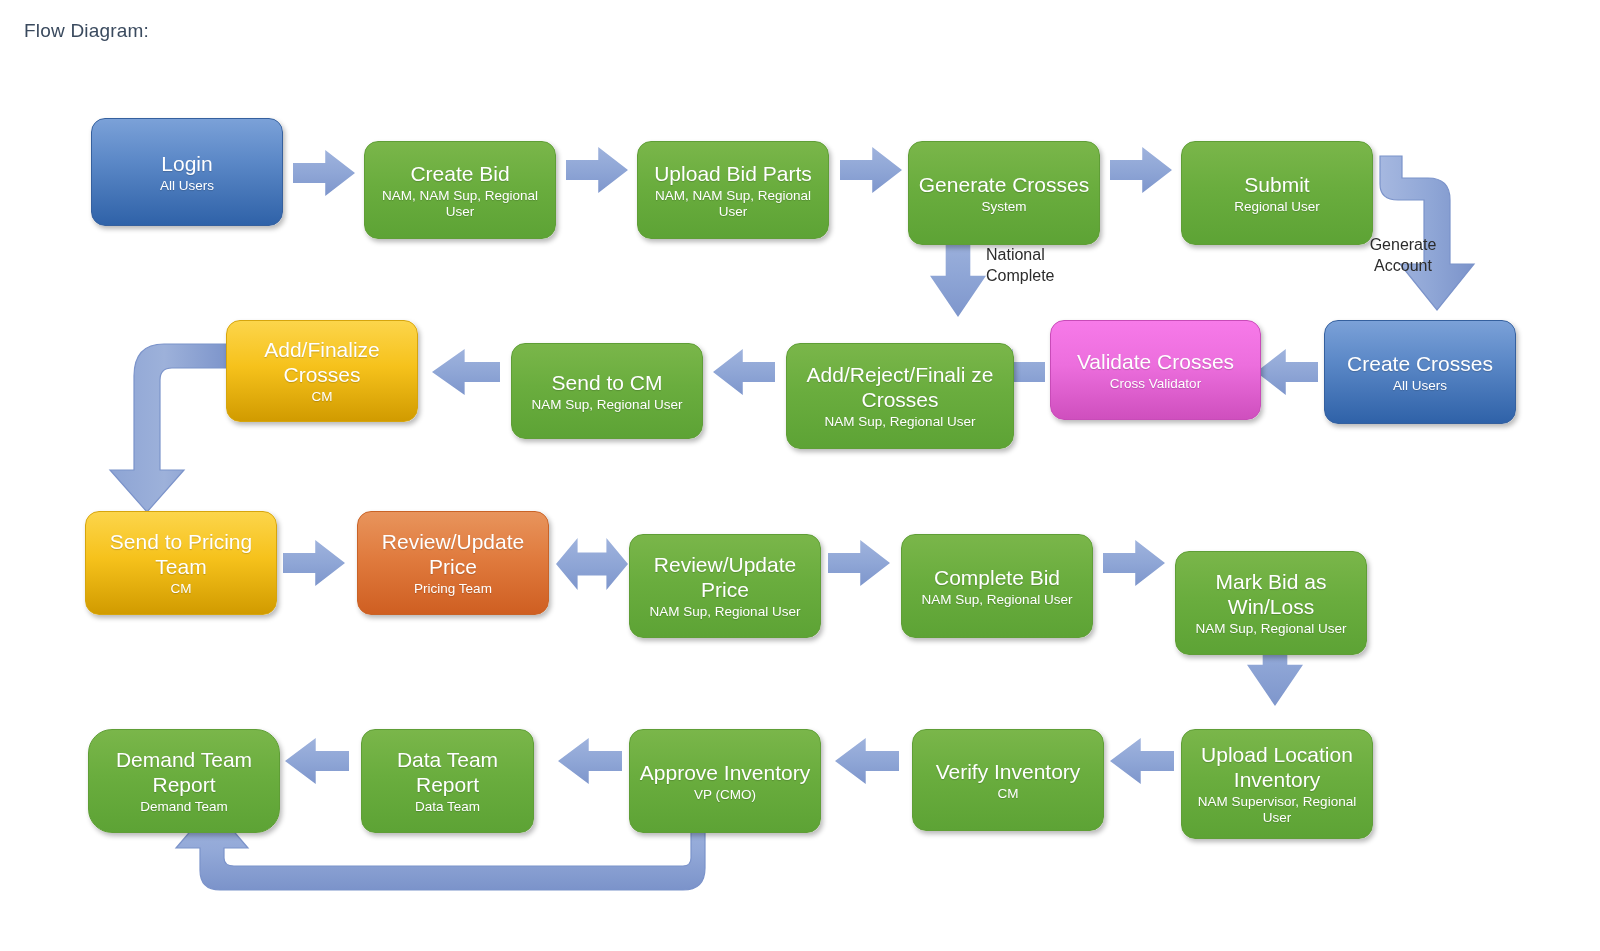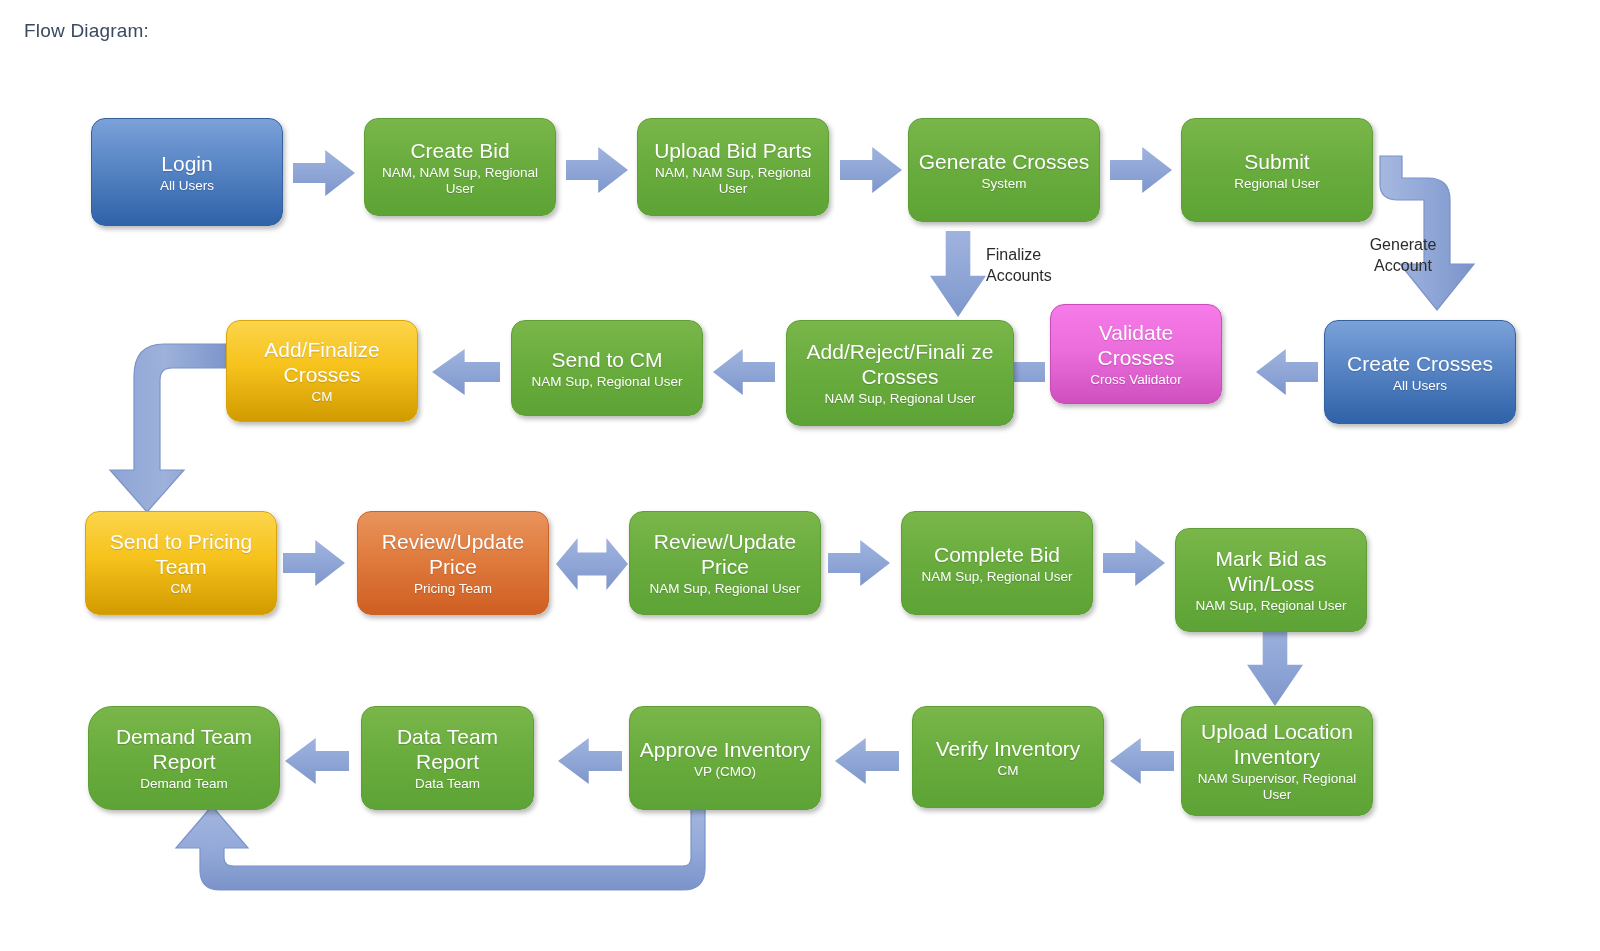--- a/index.html
+++ b/index.html
@@ -56,20 +56,21 @@
     font-size: 13.5px;
     line-height: 16px;
     margin-top: 2px;
     color: #ffffff;
     text-shadow: 0 1px 1px rgba(0,0,0,0.18);
   }
 
   .c-green {
     background: linear-gradient(to bottom, #7ab64a 0%, #6aad3e 45%, #5da335 100%);
     border: 1px solid #5f9e36;
+    margin-top: 23px;
   }
   .c-blue {
     background: linear-gradient(to bottom, #7ba1d8 0%, #5b88c7 40%, #2f62a8 100%);
     border: 1px solid #35609e;
   }
   .c-magenta {
     background: linear-gradient(to bottom, #f47ae8 0%, #e96ada 45%, #d martini 100%);
     background: linear-gradient(to bottom, #f77ae9 0%, #ec6edd 45%, #cf4fbe 100%);
     border: 1px solid #c84bb8;
   }
@@ -141,21 +142,21 @@
   <div class="arrow right" style="left:1110px; top:147px; width:62px; height:46px;"></div>
 
   <div class="node c-green" style="left:1181px; top:118px; width:192px; height:104px;">
     <div class="ttl">Submit</div>
     <div class="sub">Regional User</div>
   </div>
 
   <div class="arrow down" style="left:930px; top:231px; width:56px; height:86px;"></div>
 
   <div class="edge-label" style="left:986px; top:244px; width:110px; text-align:left;">
-    <span>Finalize Accounts</span>
+    <span>National Complete</span>
   </div>
 
   <div class="elbow" style="left:1376px; top:152px; width:120px; height:170px;">
     <svg width="120" height="170" viewBox="0 0 120 170">
       <defs>
         <linearGradient id="gElbowR" x1="0" y1="0" x2="1" y2="0">
           <stop offset="0%" stop-color="#a6b8e0"></stop>
           <stop offset="55%" stop-color="#8fa6d6"></stop>
           <stop offset="100%" stop-color="#7b93ca"></stop>
         </linearGradient>
@@ -181,21 +182,21 @@
     <span>Generate Account</span>
   </div>
 
   <div class="node c-blue" style="left:1324px; top:320px; width:192px; height:104px;">
     <div class="ttl">Create Crosses</div>
     <div class="sub">All Users</div>
   </div>
 
   <div class="arrow left" style="left:1256px; top:349px; width:62px; height:46px;"></div>
 
-  <div class="node c-magenta" style="left:1050px; top:304px; width:172px; height:100px;">
+  <div class="node c-magenta" style="left:1050px; top:320px; width:211px; height:100px;text-align:right;">
     <div class="ttl">Validate Crosses</div>
     <div class="sub">Cross Validator</div>
   </div>
 
   <div class="arrow left" style="left:983px; top:349px; width:62px; height:46px;"></div>
 
   <div class="node c-green" style="left:786px; top:320px; width:228px; height:106px;">
     <div class="ttl">Add/Reject/Finali ze Crosses</div>
     <div class="sub">NAM Sup, Regional User</div>
   </div>

